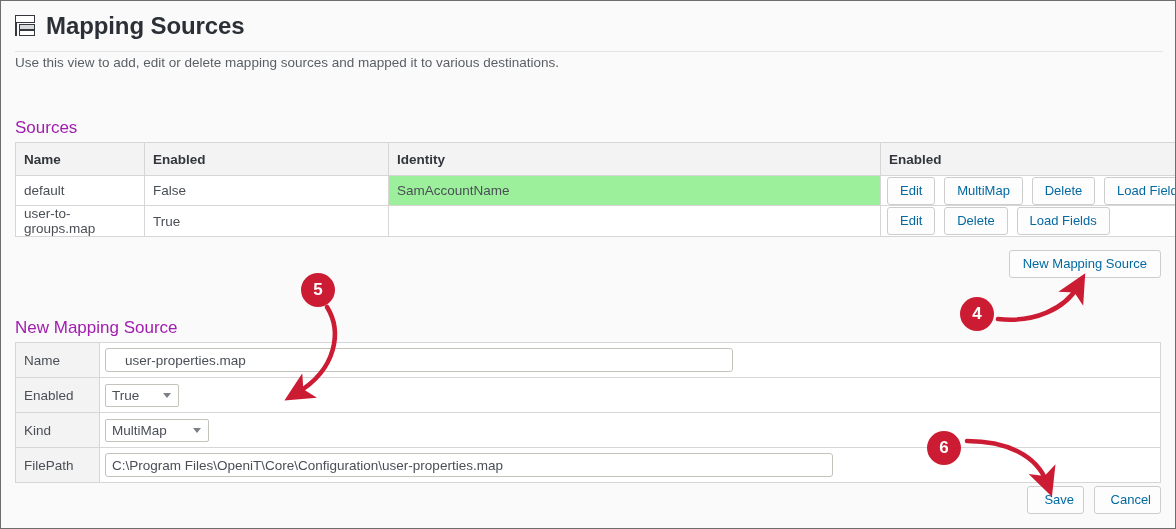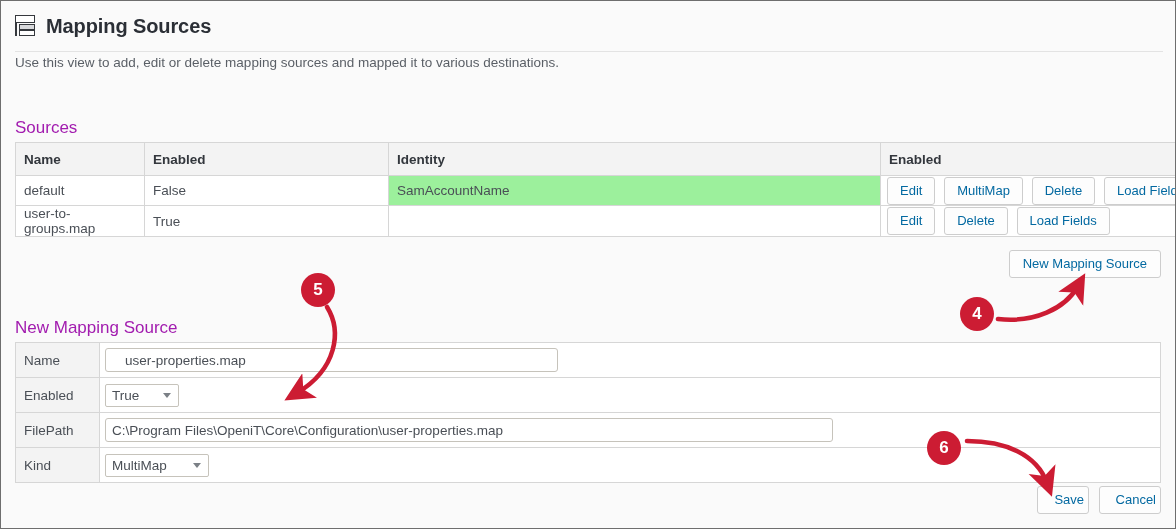--- a/index.html
+++ b/index.html
@@ -62,21 +62,21 @@
     border: 1.6px solid #35383d;
     background: #ffffff;
     box-sizing: border-box;
   }
   .hdr-icon .stem {
     position: absolute; left: 0; top: 1px;
     width: 1.6px; height: 21px;
     background: #35383d;
   }
   .page-title {
-    font-size: 20px;
+    font-size: 24px;
     font-weight: bold;
     color: #2b2f36;
     letter-spacing: -0.1px;
   }
   .hdr-rule {
     position: absolute;
     left: 14px; top: 50px;
     width: 1148px;
     height: 1px;
     background: #e3e3e3;
@@ -202,21 +202,21 @@
     border-radius: 3px;
     background: #ffffff;
     font-family: "Liberation Sans", sans-serif;
     font-size: 13.5px;
     color: #4a4f56;
     height: 24px;
     padding: 0 6px;
     box-sizing: border-box;
     outline: none;
   }
-  #name-input     { width: 453px; padding-left: 19px; }
+  #name-input     { width: 628px; padding-left: 19px; }
   #filepath-input { width: 728px; }
 
   .sel {
     position: relative;
     display: inline-block;
     vertical-align: middle;
     border: 1px solid #c6c3bb;
     border-radius: 2px;
     background: #ffffff;
     height: 23px;
@@ -244,21 +244,21 @@
   #kind-select    { width: 104px; }
 
   .form-footer {
     position: absolute;
     left: 14px;
     top: 485px;
     width: 1146px;
     text-align: right;
   }
   .form-footer .btn {
-    padding: 6px 4px 7px 16px;
+    padding: 6px 9px 7px 16px;
   }
   .form-footer .btn:last-child { margin-right: 0; text-align: center; }
 
   
   .callout {
     position: absolute;
     width: 34px;
     height: 34px;
     border-radius: 50%;
     background: #cc1c33;
@@ -353,34 +353,34 @@
       <tr>
         <td class="lbl">Enabled</td>
         <td class="fld">
           <span id="enabled-select" class="sel">
             <span class="val">True</span>
             <span class="caret"></span>
           </span>
         </td>
       </tr>
       <tr>
-        <td class="lbl">FilePath</td>
-        <td class="fld">
-          <input id="filepath-input" class="txt-input" type="text" value="C:\Program Files\OpeniT\Core\Configuration\user-properties.map" style="">
-        </td>
-      </tr>
-      <tr>
         <td class="lbl">Kind</td>
         <td class="fld">
           <span id="kind-select" class="sel">
             <span class="val">MultiMap</span>
             <span class="caret"></span>
           </span>
         </td>
       </tr>
+      <tr>
+        <td class="lbl">FilePath</td>
+        <td class="fld">
+          <input id="filepath-input" class="txt-input" type="text" value="C:\Program Files\OpeniT\Core\Configuration\user-properties.map" style="">
+        </td>
+      </tr>
     </tbody>
   </table>
 
   <div class="form-footer">
     <span class="btn">Save</span>
     <span class="btn">Cancel</span>
   </div>
 
   <svg class="anno-svg" viewBox="0 0 1176 529" xmlns="http://www.w3.org/2000/svg">
     <defs>

